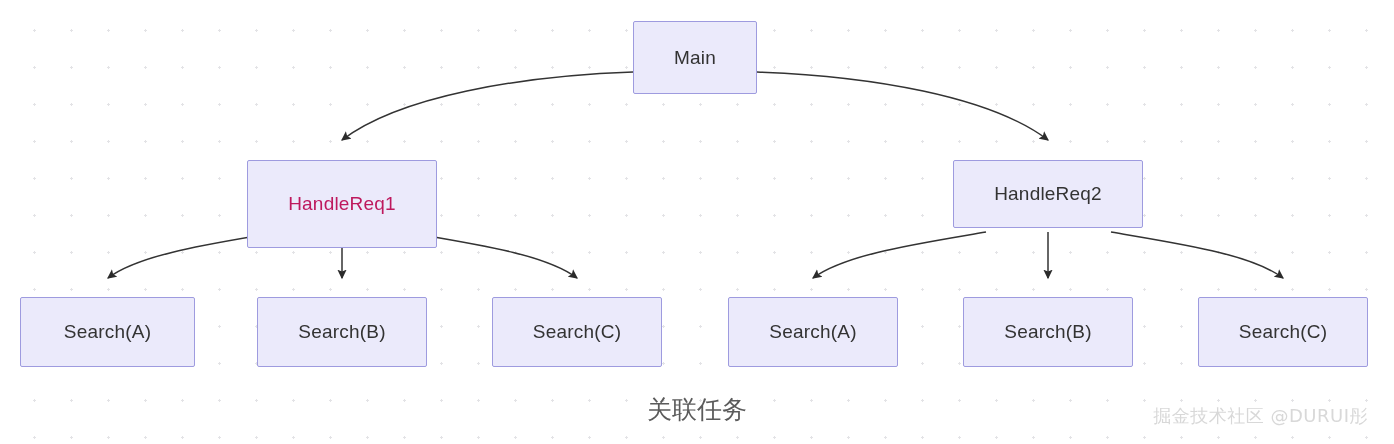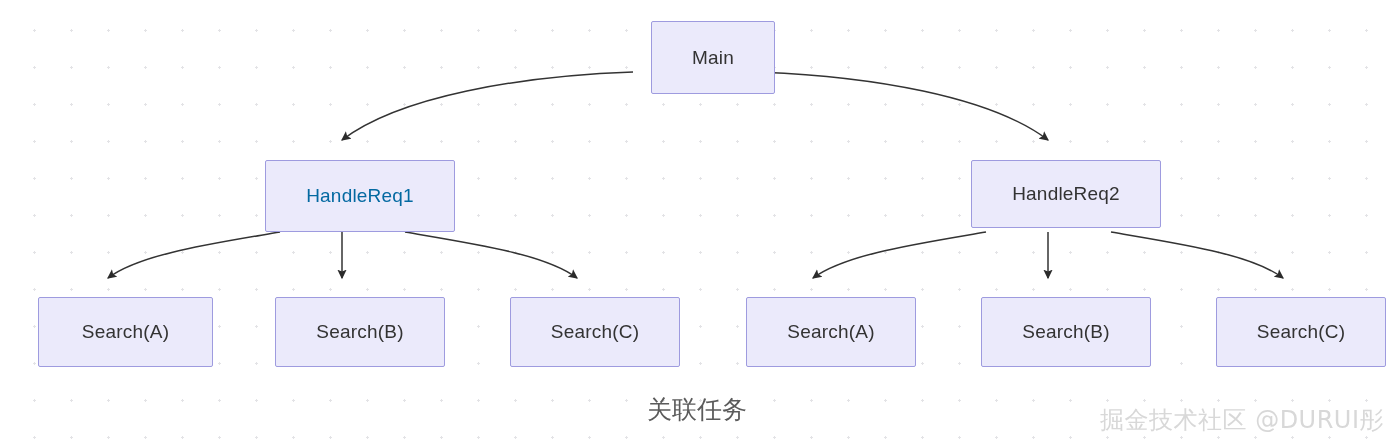--- a/index.html
+++ b/index.html
@@ -35,37 +35,36 @@
     background: #ebeafb;
     border: 1.6px solid #9e9bdf;
     border-radius: 2px;
     display: flex;
     align-items: center;
     justify-content: center;
     color: #333333;
     font-size: 19px;
     letter-spacing: 0.2px;
     white-space: nowrap;
-    margin-left: 18px;
   }
   #caption {
     position: absolute;
     left: 0;
     top: 393px;
     width: 1394px;
     text-align: center;
     font-size: 25px;
     color: #5b5b5b;
     font-family: "DejaVu Sans", "Liberation Sans", sans-serif;
   }
   #watermark {
     position: absolute;
-    right: 10px;
+    right: 26px;
     top: 404px;
-    font-size: 24px;
+    font-size: 18px;
     color: #d8d8d8;
     font-family: "DejaVu Sans", "Liberation Sans", sans-serif;
     letter-spacing: 0.5px;
     white-space: nowrap;
     user-select: none;
   }
 </style>
 </head>
 <body>
 
@@ -85,21 +84,21 @@
         <path d="M 405 232 C 475 244 545 254 577 278"></path>
         <path d="M 986 232 C 916 244 846 254 813 278"></path>
         <path d="M 1048 232 L 1048 278"></path>
         <path d="M 1111 232 C 1181 244 1251 254 1283 278"></path>
       </g>
   </svg>
 
   <div class="node" style="left: 633px; top: 21px; width: 124px; height: 73px; background: rgb(235, 234, 251); border-color: rgb(158, 155, 223); color: rgb(51, 51, 51);">
     <span>Main</span>
   </div>
-  <div class="node" style="left: 247px; top: 160px; width: 190px; height: 72px; background: rgb(235, 234, 251); border-color: rgb(158, 155, 223); color: #0369a1;">
+  <div class="node" style="left: 247px; top: 160px; width: 190px; height: 88px; background: rgb(235, 234, 251); border-color: rgb(158, 155, 223); color: #be185d;">
     <span>HandleReq1</span>
   </div>
   <div class="node" style="left: 953px; top: 160px; width: 190px; height: 68px; background: rgb(235, 234, 251); border-color: rgb(158, 155, 223); color: rgb(51, 51, 51);">
     <span>HandleReq2</span>
   </div>
   <div class="node" style="left: 20px; top: 297px; width: 175px; height: 70px; background: rgb(235, 234, 251); border-color: rgb(158, 155, 223); color: rgb(51, 51, 51);">
     <span>Search(A)</span>
   </div>
   <div class="node" style="left: 257px; top: 297px; width: 170px; height: 70px; background: rgb(235, 234, 251); border-color: rgb(158, 155, 223); color: rgb(51, 51, 51);">
     <span>Search(B)</span>

